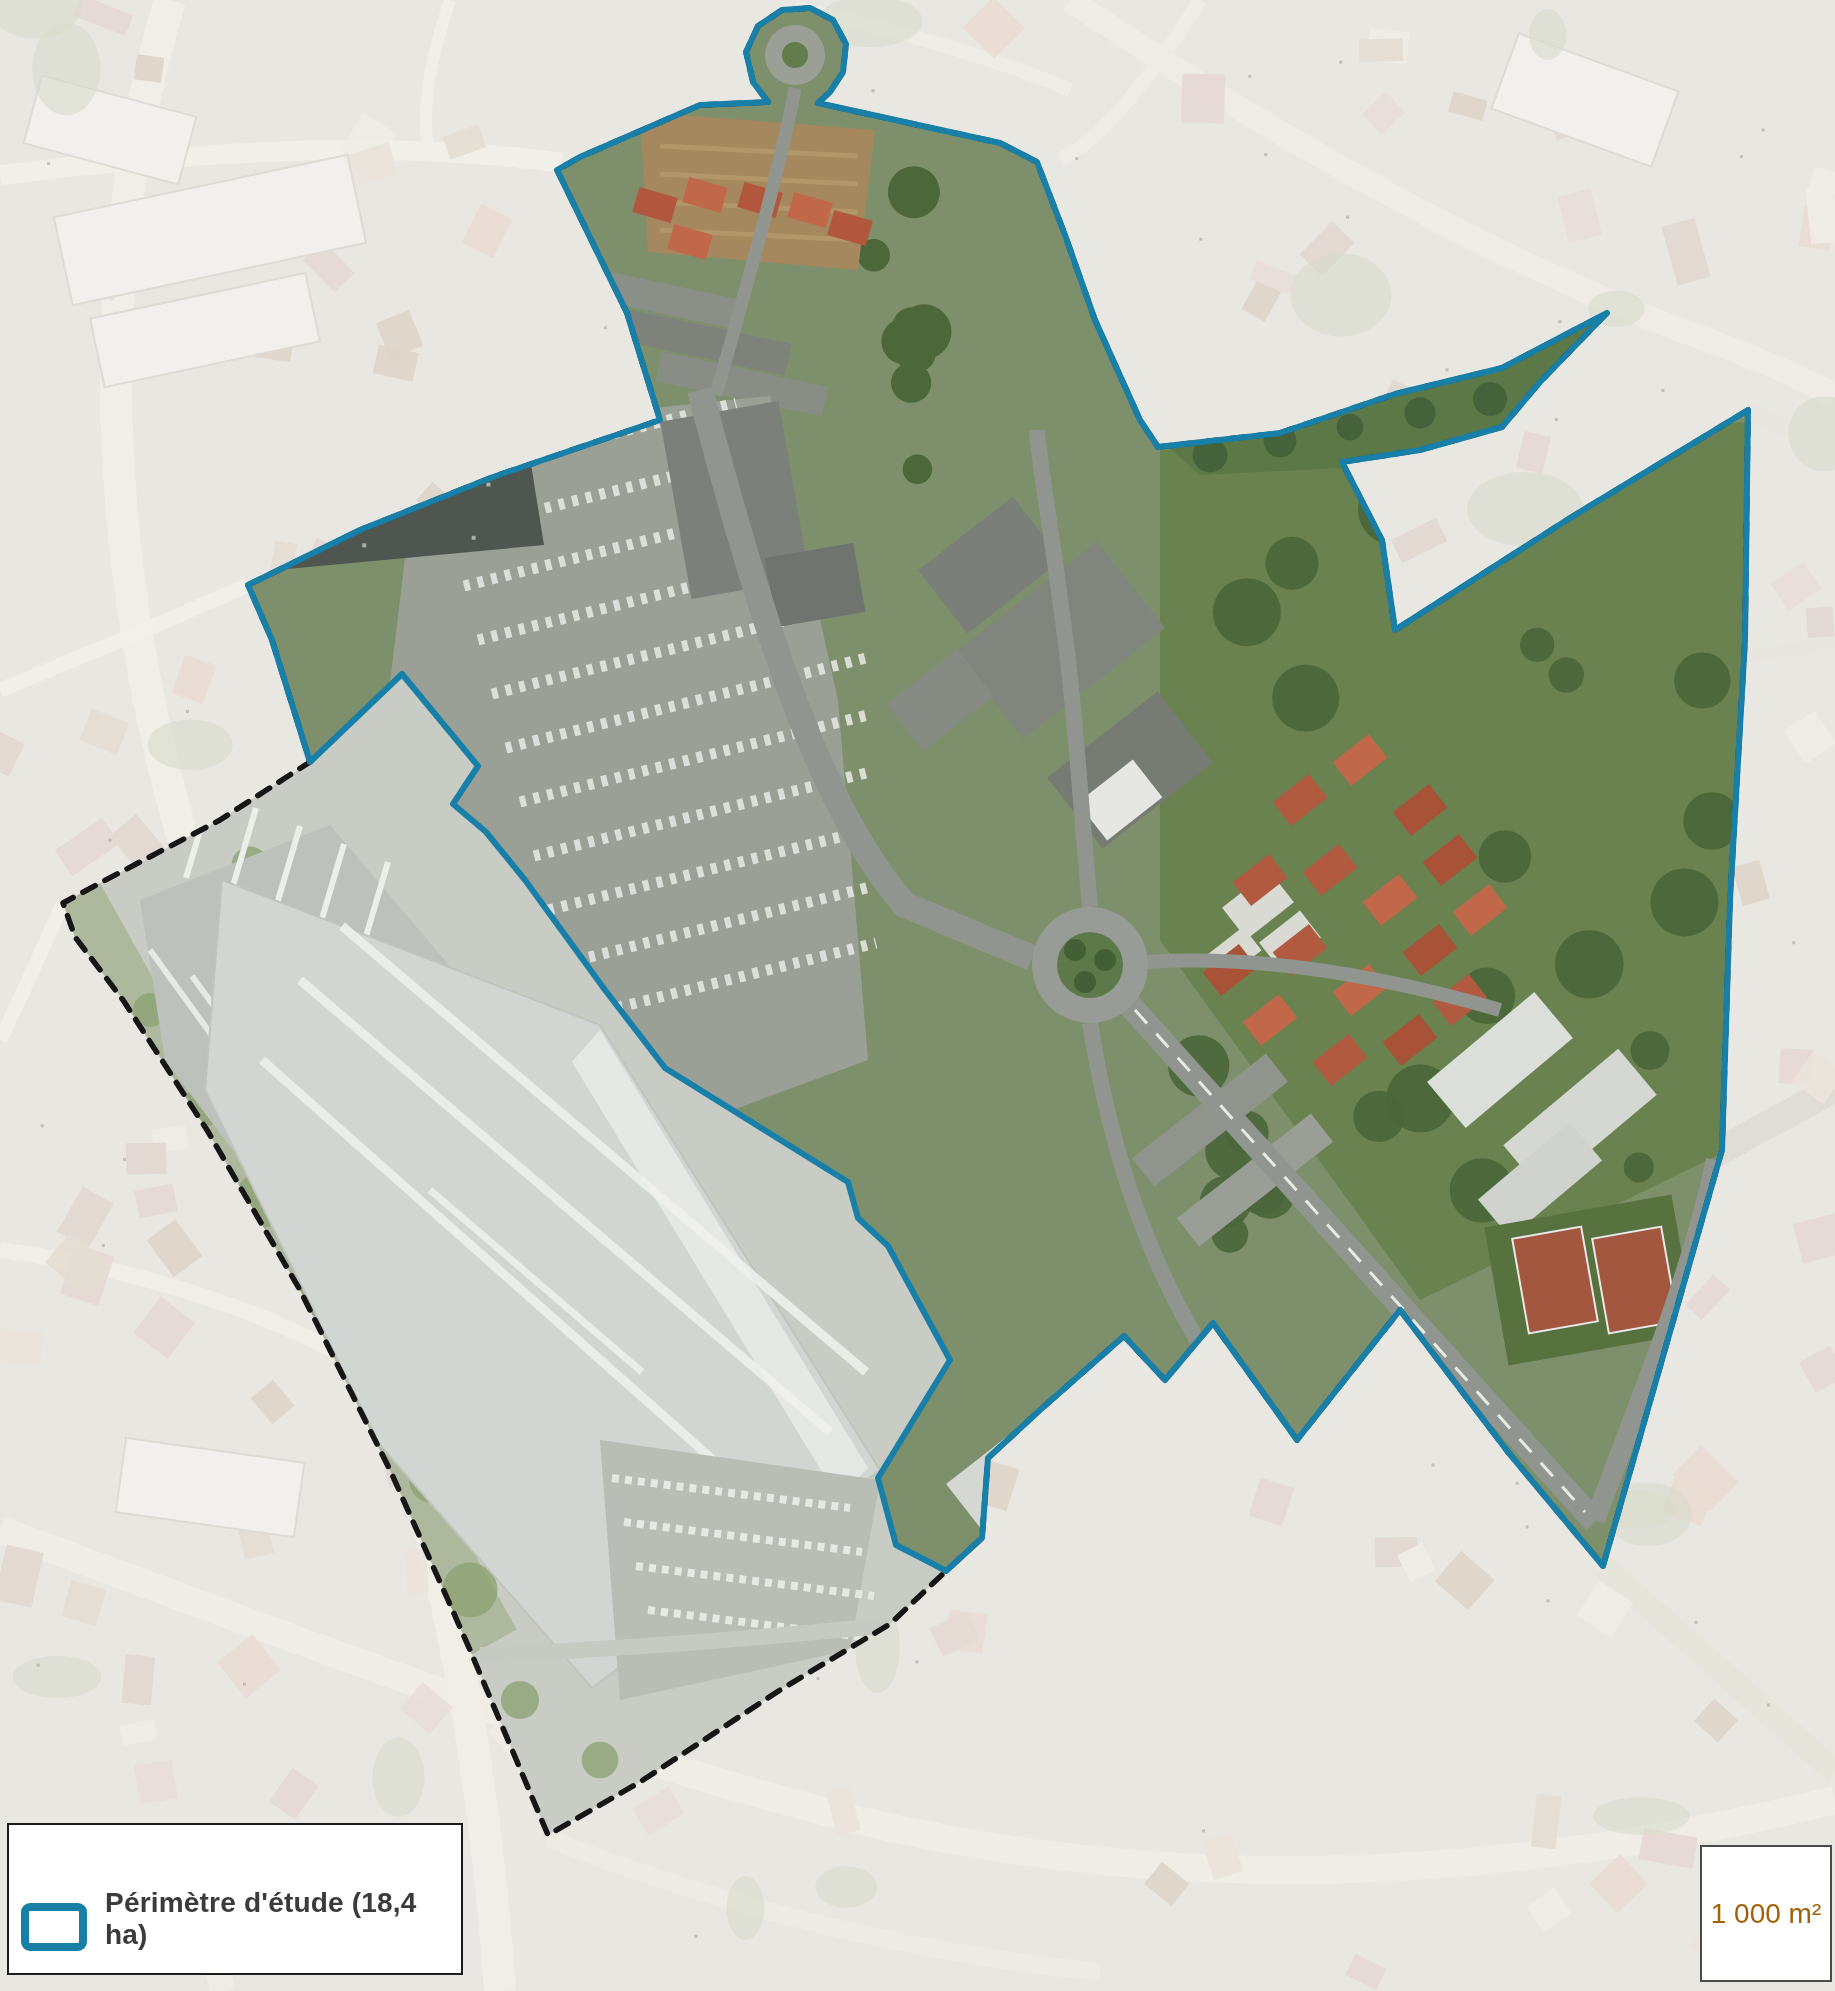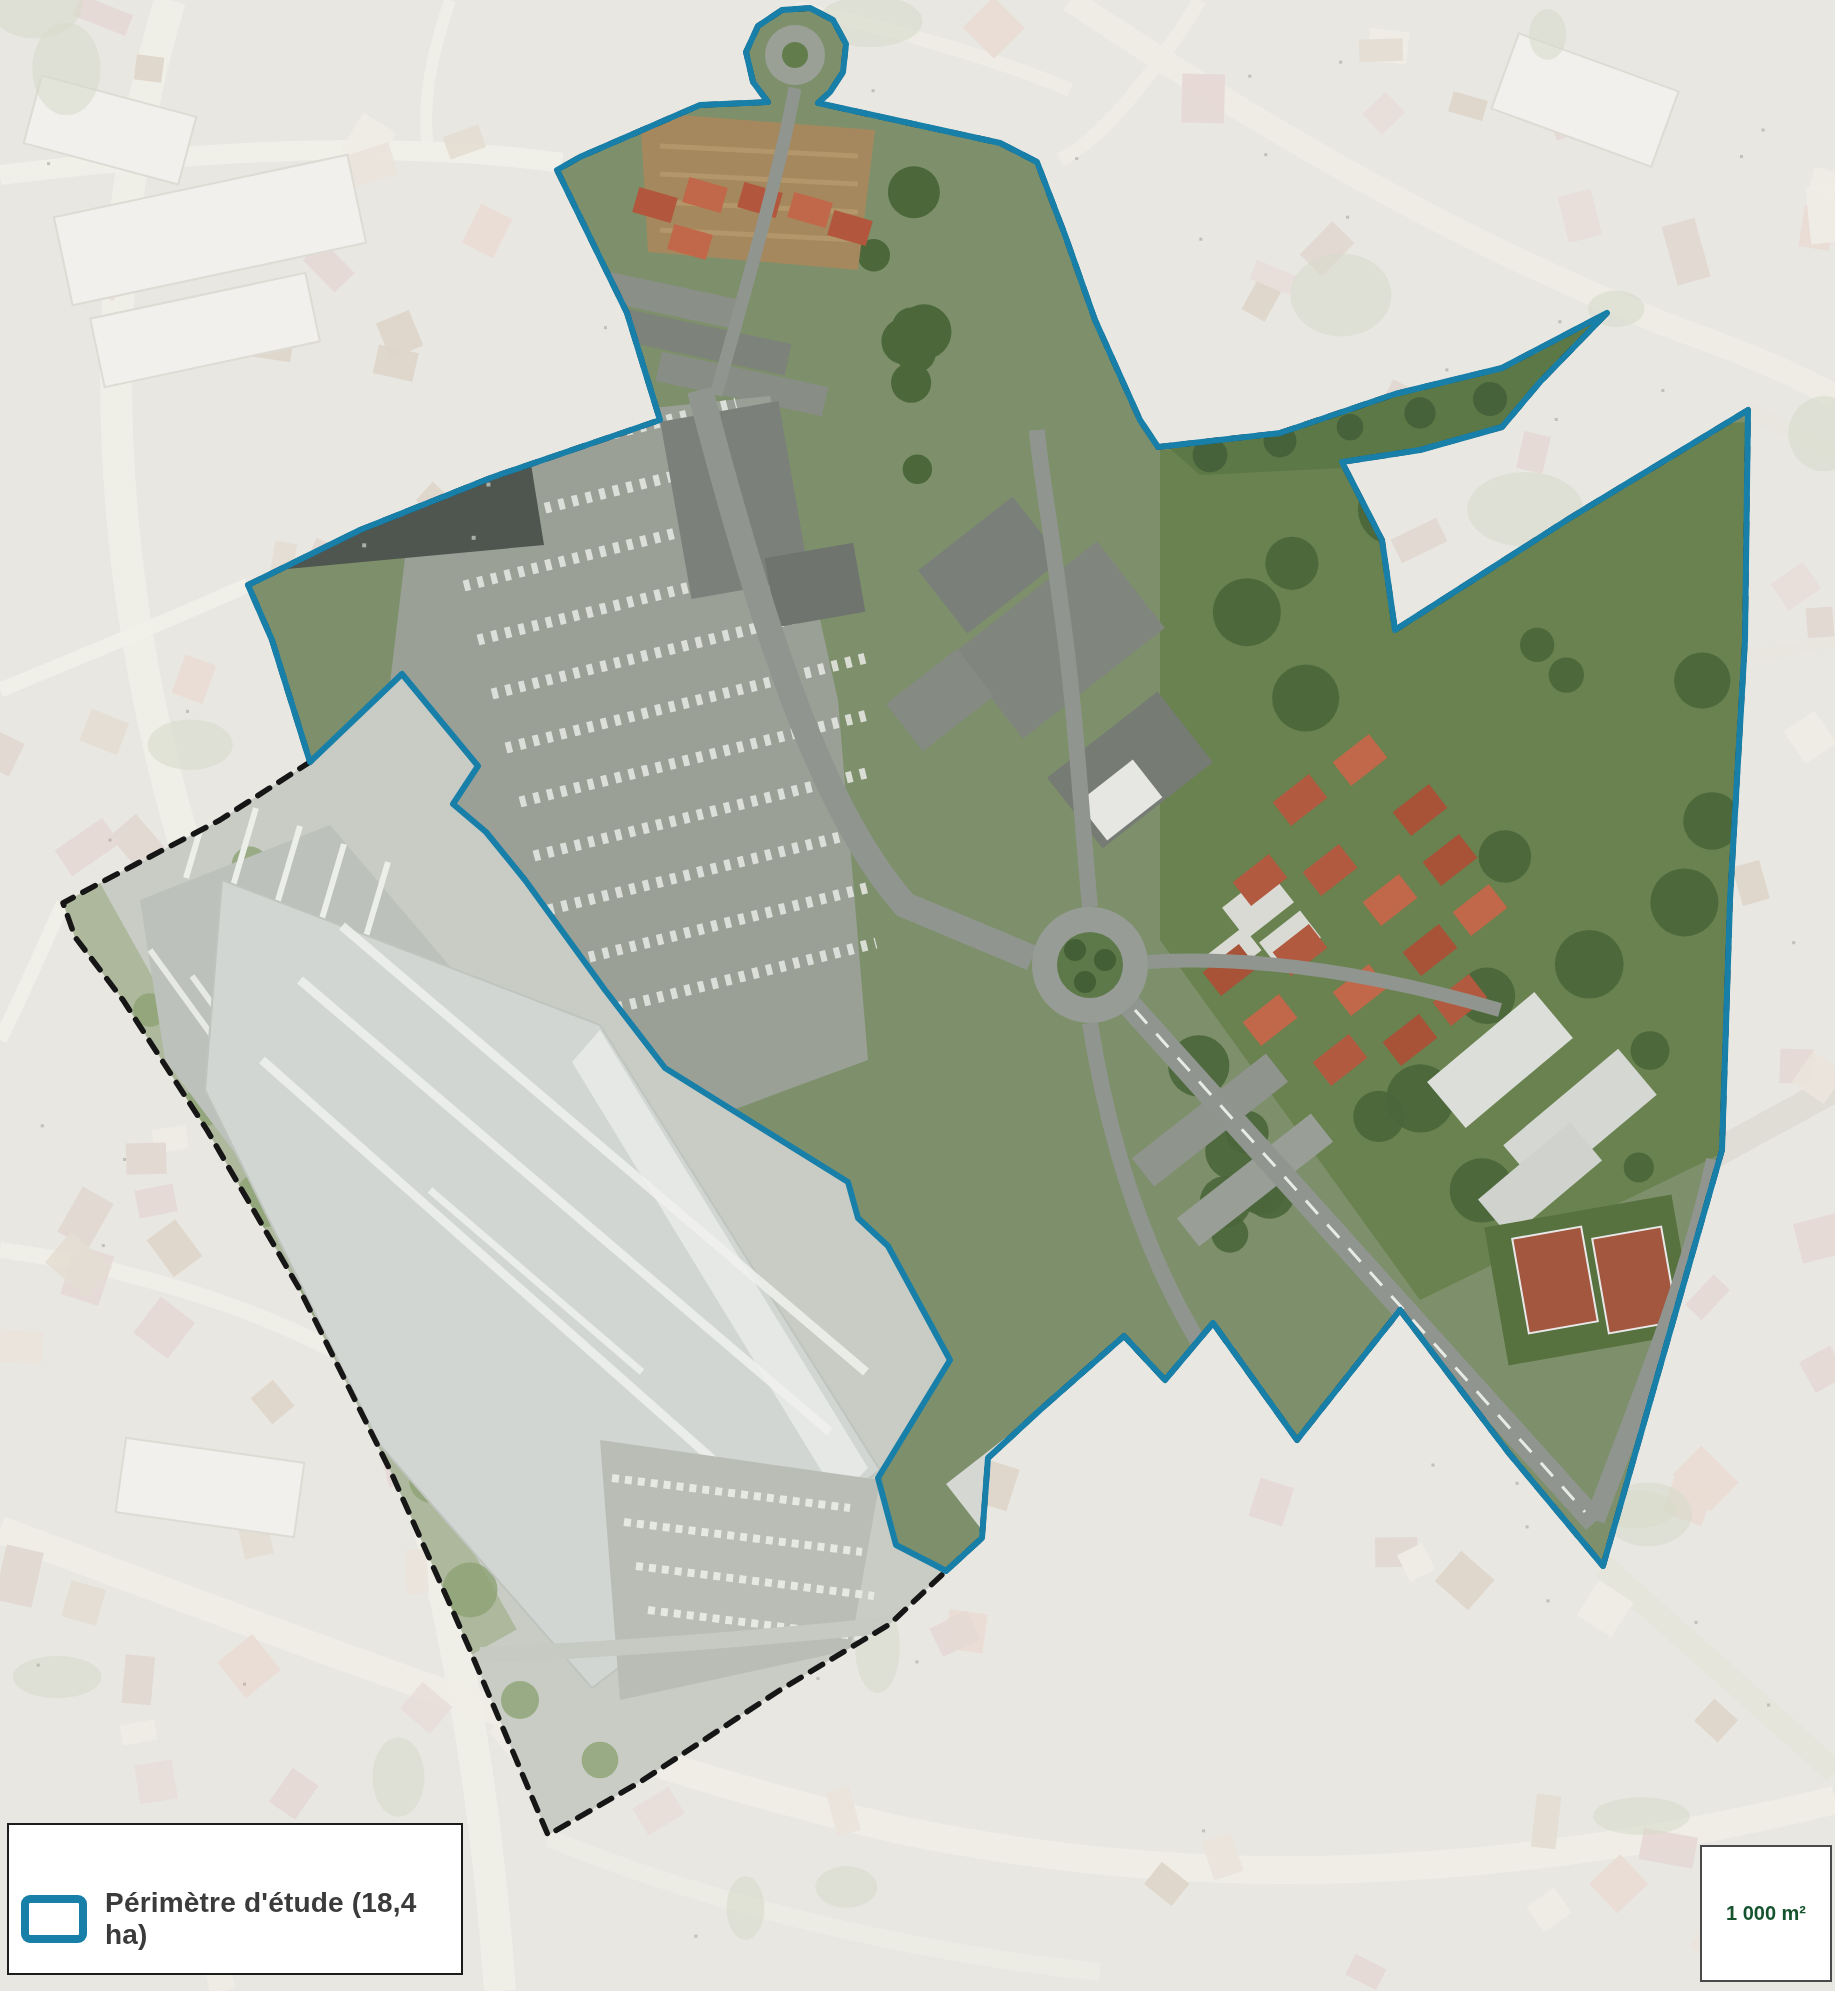--- a/index.html
+++ b/index.html
@@ -2,29 +2,29 @@
 <html><head>
 <meta charset="utf-8">
 <style>
   html,body{margin:0;padding:0;background:#e9e7e2;}
   .map-wrap{position:relative;width:1835px;height:1991px;overflow:hidden;
             background:#e9e7e2;font-family:"Liberation Sans",sans-serif;}
   .map-wrap svg{position:absolute;left:0;top:0;}
   .legend{position:absolute;left:7px;top:1823px;width:456px;height:152px;
           background:#ffffff;border:2px solid #1c1c1c;box-sizing:border-box;
           display:flex;flex-direction:column;justify-content:space-around;padding:8px 12px;}
-  .legend-row{display:flex;align-items:center;gap:18px;margin-top:40px;}
+  .legend-row{display:flex;align-items:flex-end;gap:18px;margin-top:40px;}
   .swatch{flex:none;background:#fff;box-sizing:border-box;}
   .swatch-study{width:66px;height:48px;border:8px solid #187fa9;border-radius:9px;}
   .swatch-reflexion{width:72px;height:54px;border:6px dashed #111111;}
   .legend-label{font-size:28px;font-weight:600;color:#3b3b3b;letter-spacing:.2px;}
   .scale-box{position:absolute;left:1700px;top:1845px;width:132px;height:137px;
              background:#ffffff;border:2px solid #4a4a4a;box-sizing:border-box;
              display:flex;align-items:center;justify-content:center;}
-  .scale-label{font-size:20px;font-weight:700;color:#14532d;}
+  .scale-label{font-size:28px;font-weight:400;color:#a16207;}
 </style>
 </head>
 <body>
 
 <div class="map-wrap">
 
   <svg id="map-svg" width="1835" height="1991" viewBox="0 0 1835 1991">
     <defs>
       <clipPath id="clipStudy">
           <polygon id="clipStudyPoly" points="768,102 753,82 746,52 758,26 782,10 810,8 833,20 846,44 843,72 830,92 818,103 1000,143 1037,162 1065,235 1095,320 1140,420 1158,447 1280,433 1395,394 1502,368 1607,313 1540,382 1502,427 1420,450 1342,462 1382,540 1395,630 1570,518 1748,410 1745,640 1730,900 1722,1150 1603,1566 1508,1452 1400,1310 1297,1440 1213,1323 1165,1380 1124,1336 1040,1410 988,1458 982,1538 946,1571 935,1565 896,1545 878,1478 950,1360 888,1246 858,1218 848,1182 665,1068 605,990 525,880 486,832 453,804 478,766 402,674 310,762 272,640 248,585 360,530 493,477 660,420 627,313 557,170 580,157 700,105"></polygon>

